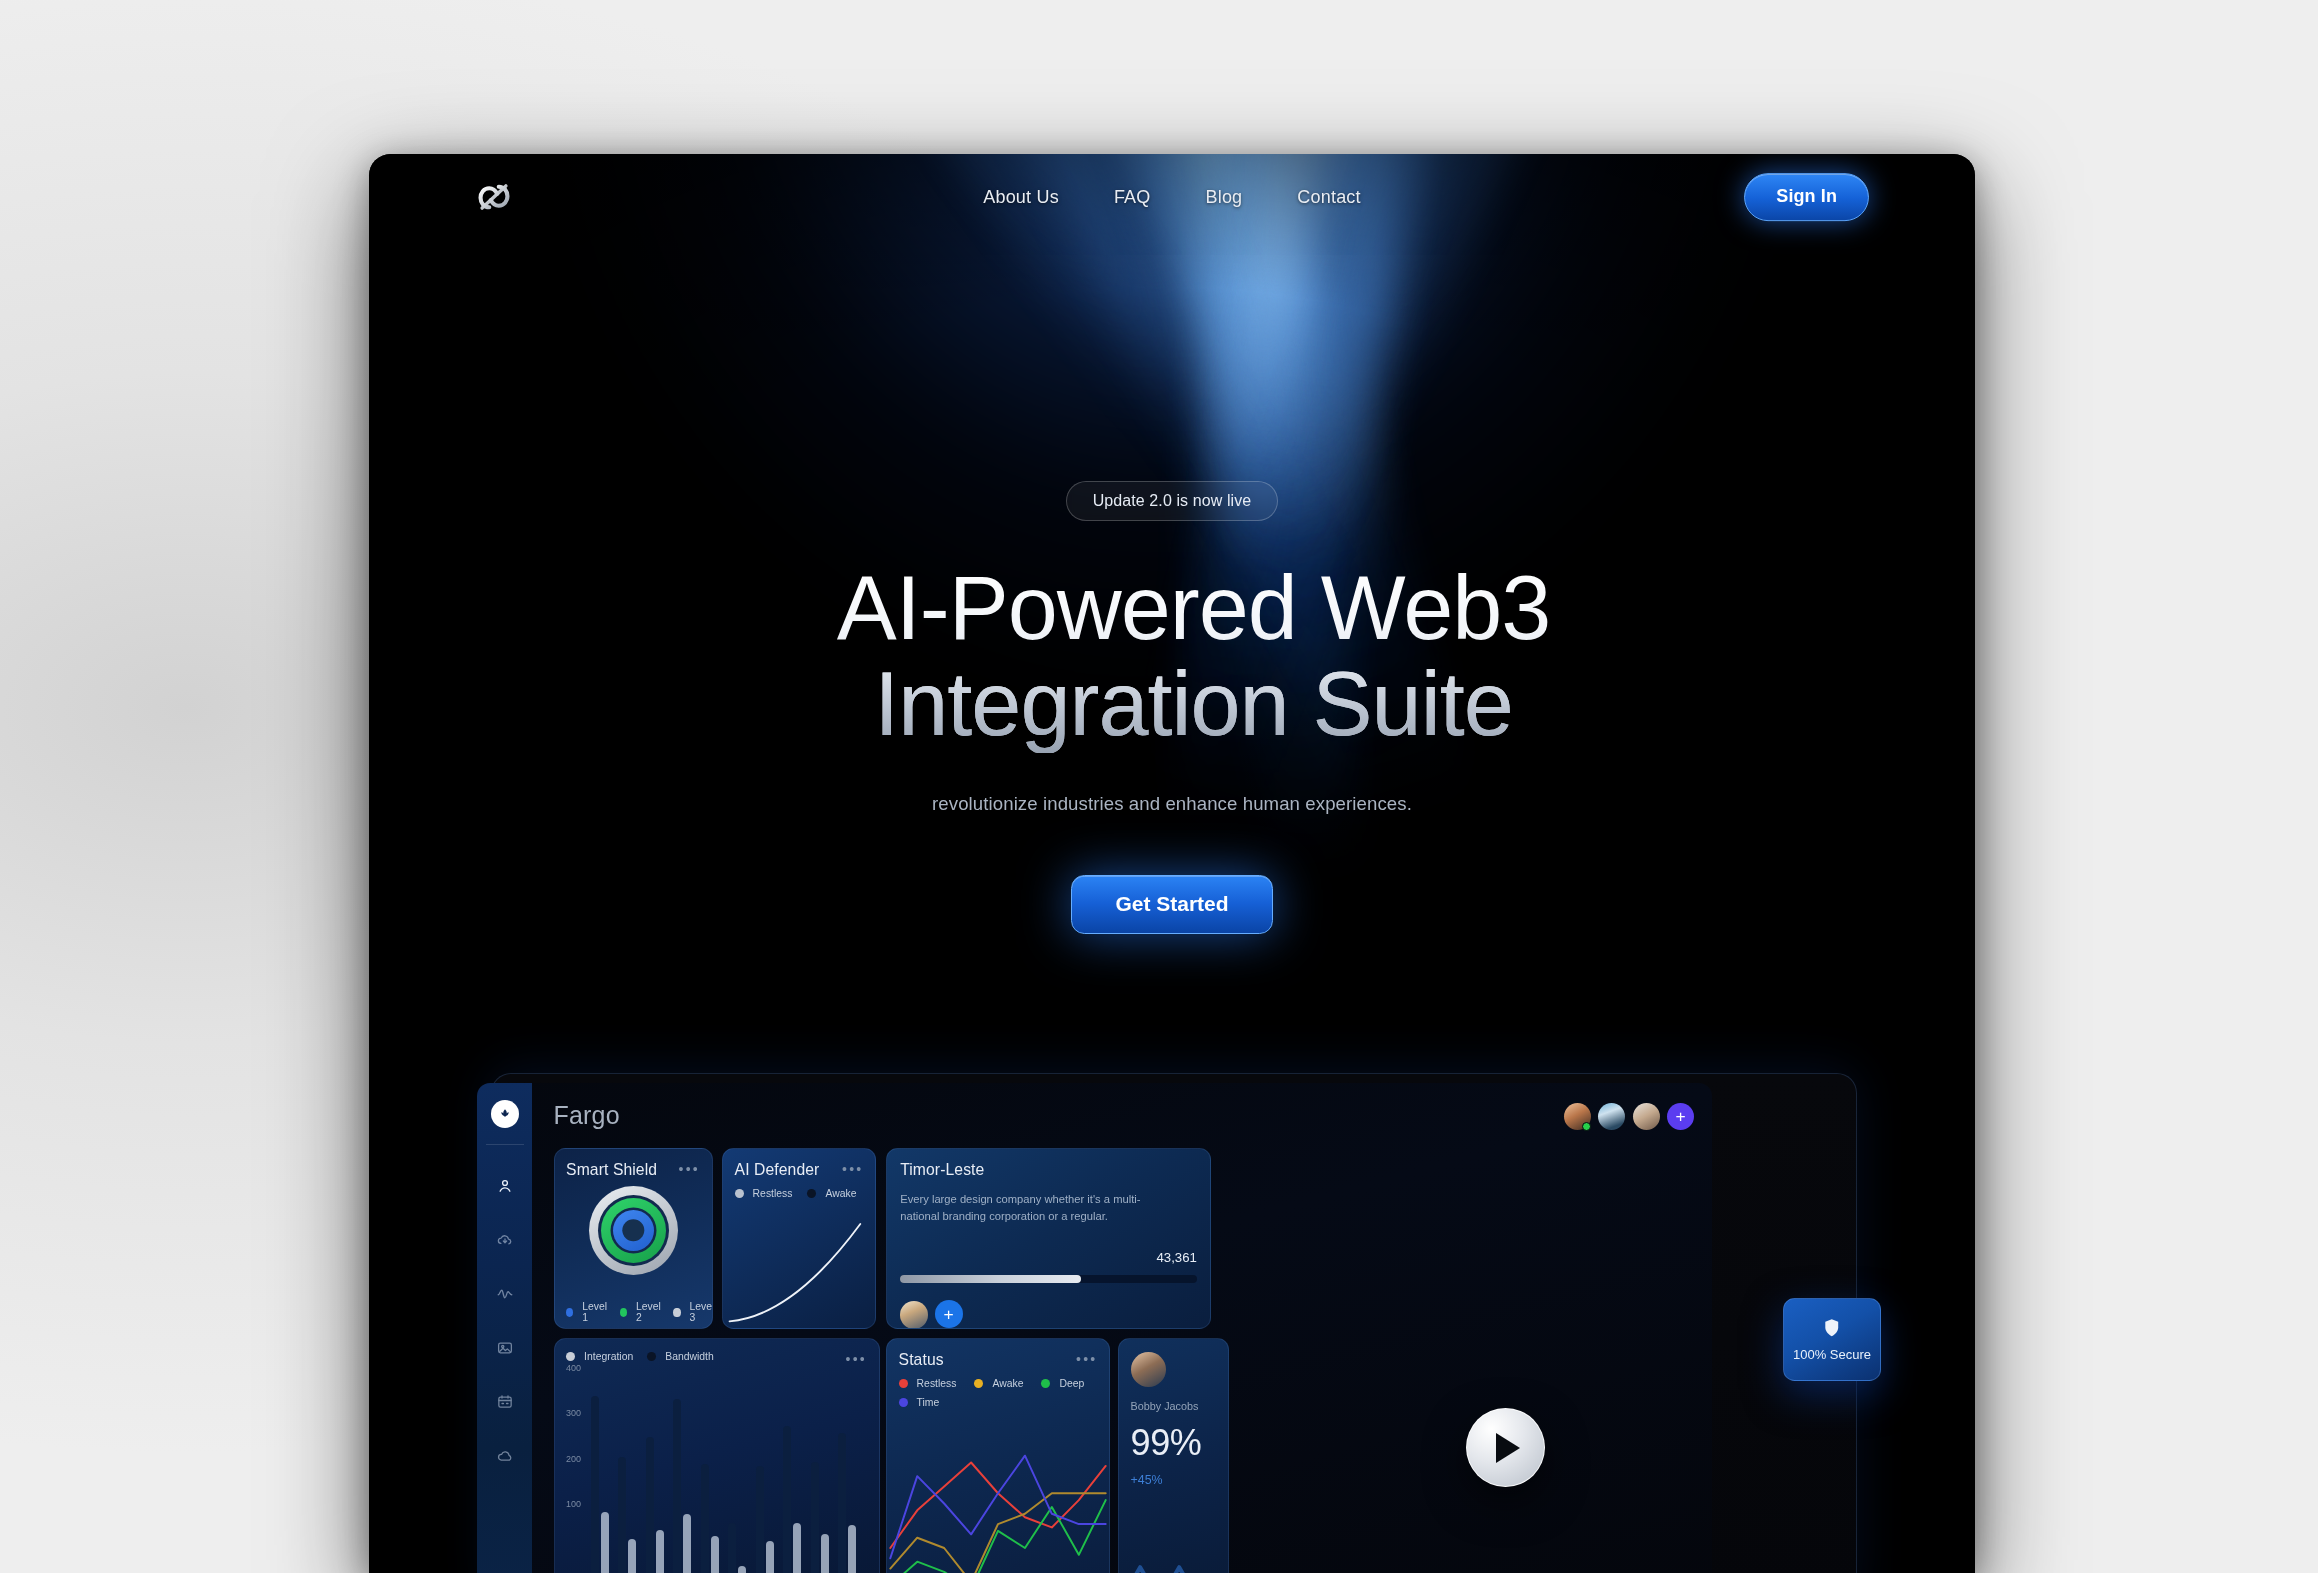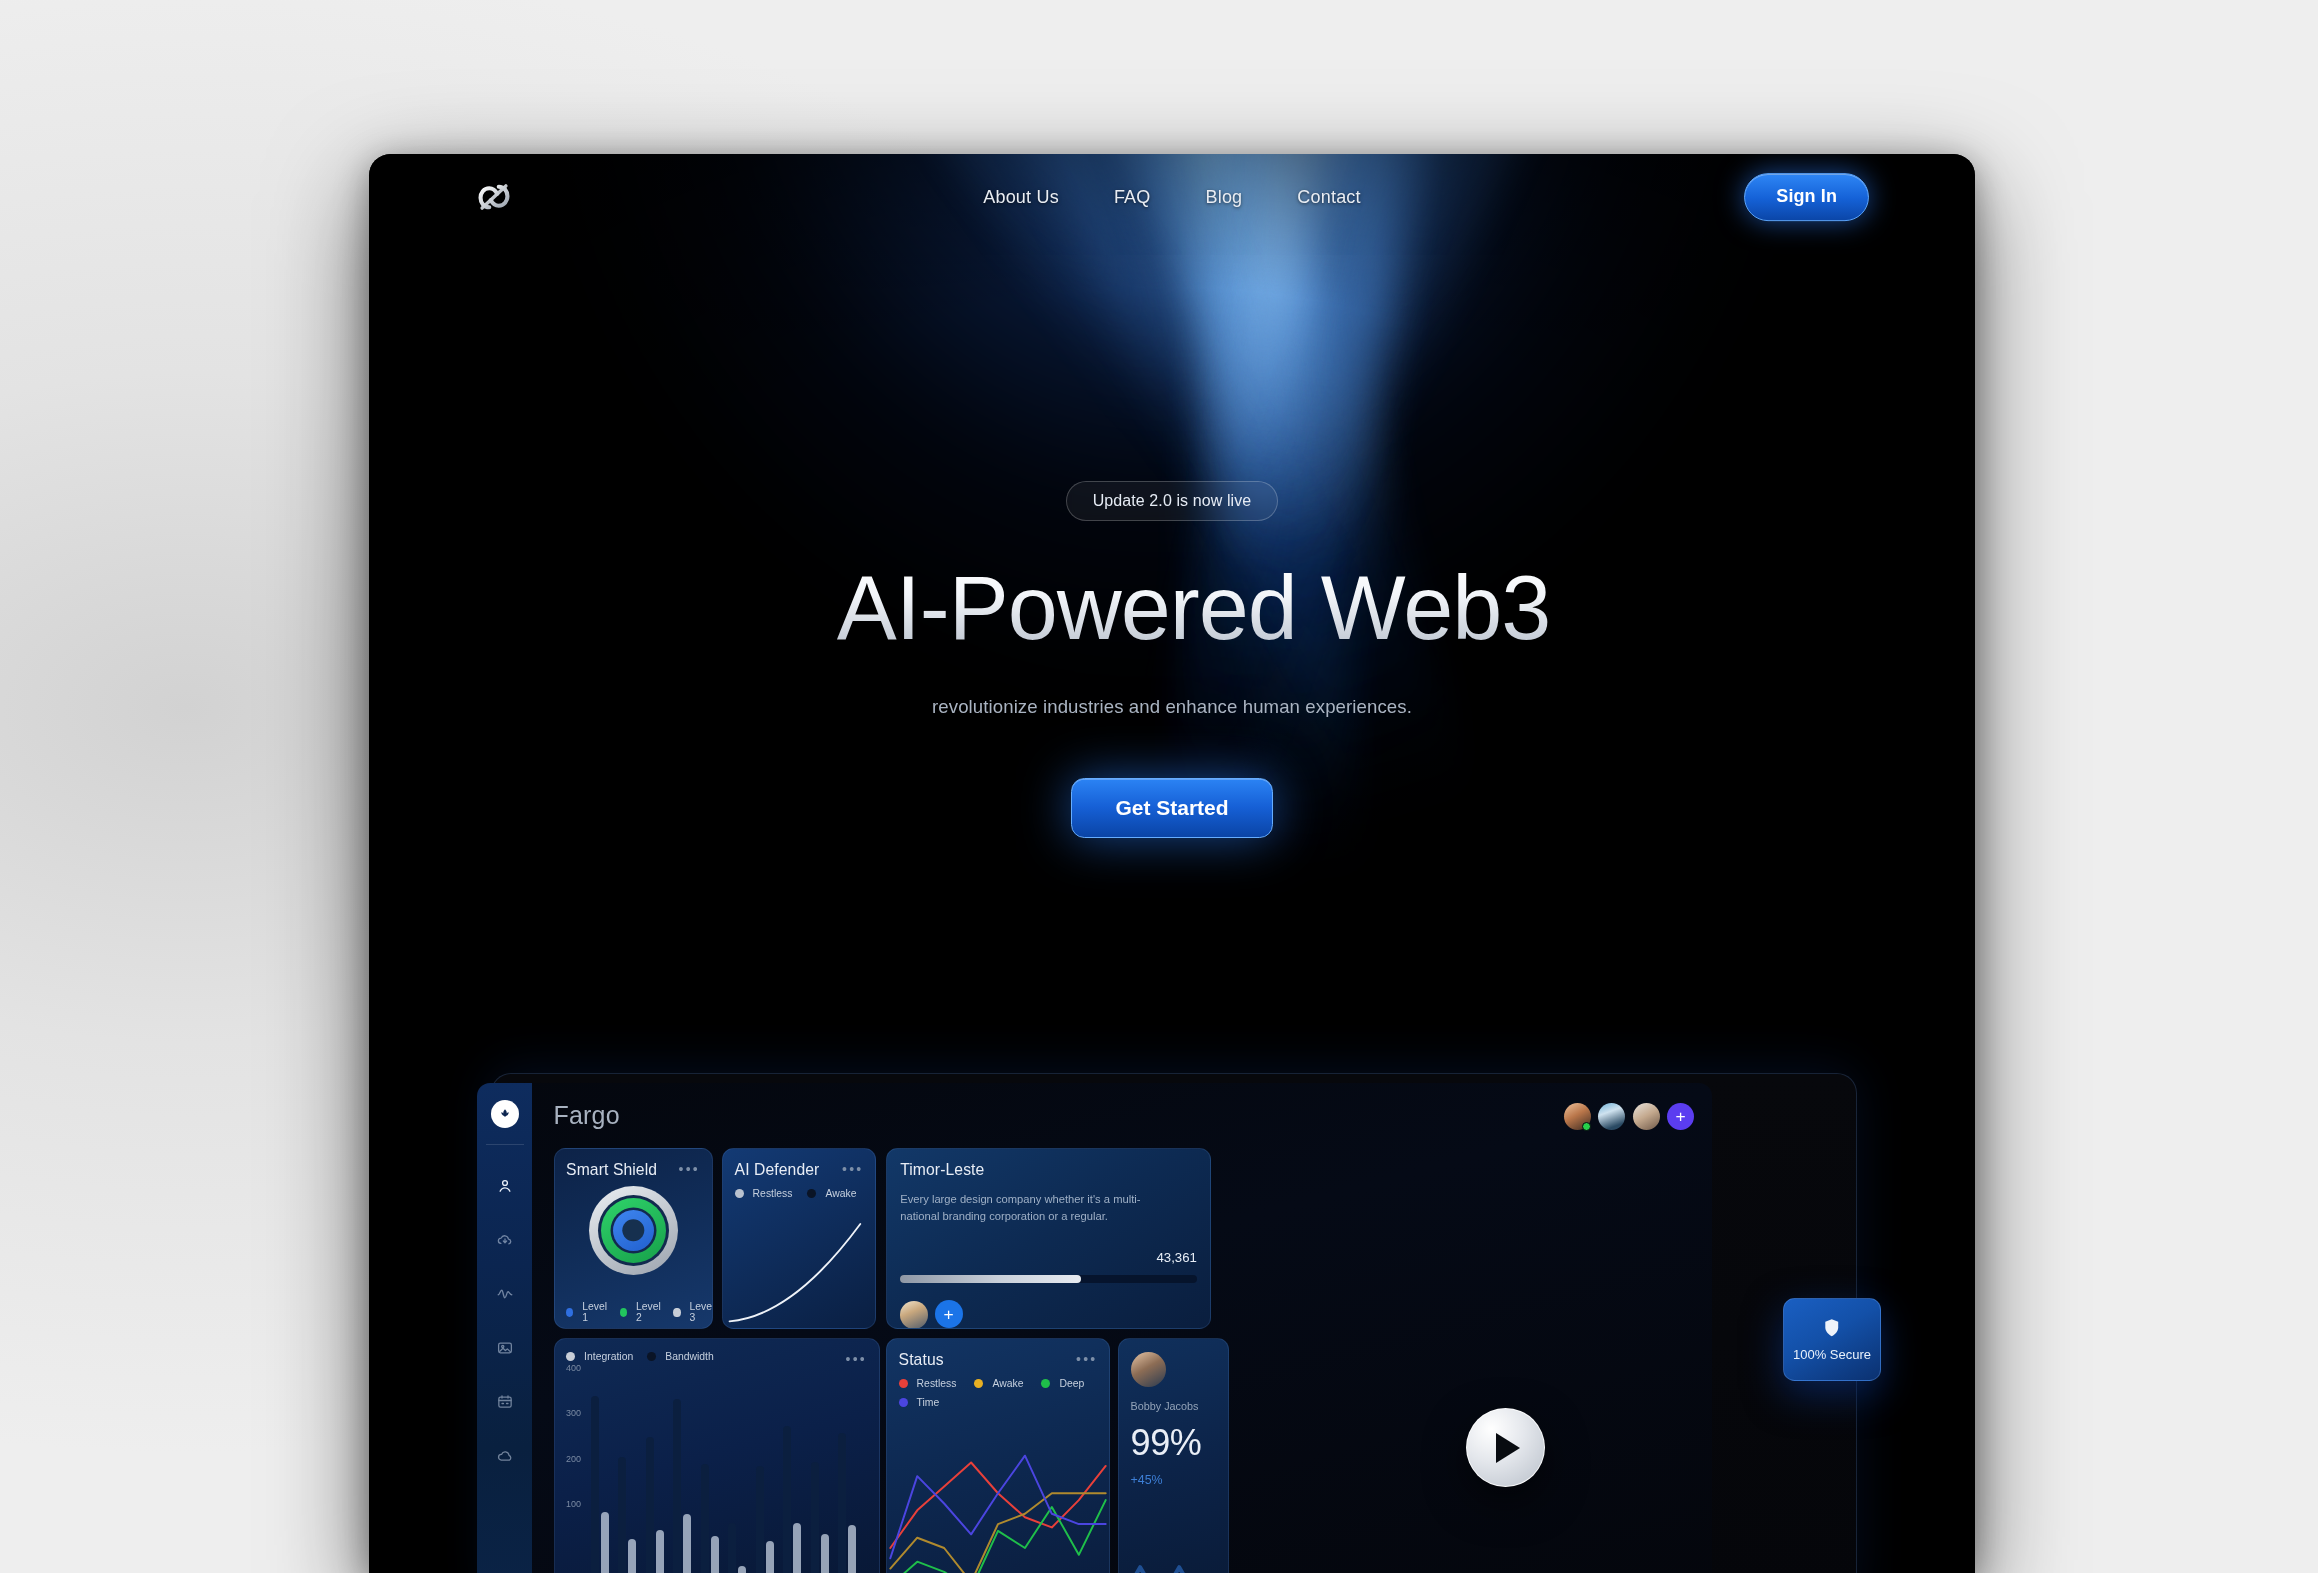--- a/index.html
+++ b/index.html
@@ -290,20 +290,21 @@
       <a>Blog</a>
       <a>Contact</a>
     </nav>
     <div id="signin">Sign In</div>
   </div>
 
   <div id="hero">
     <div id="pill">Update 2.0 is now live</div>
     <h1 id="title">
       <div>AI-Powered Web3</div>
+      <div class="l2">Integration Suite</div>
     </h1>
     <div id="sub">
       <div>revolutionize industries and enhance human experiences.</div>
     </div>
     <div id="cta">Get Started</div>
   </div>
 
   <div id="dashframe"></div>
 
   <div id="dash">

